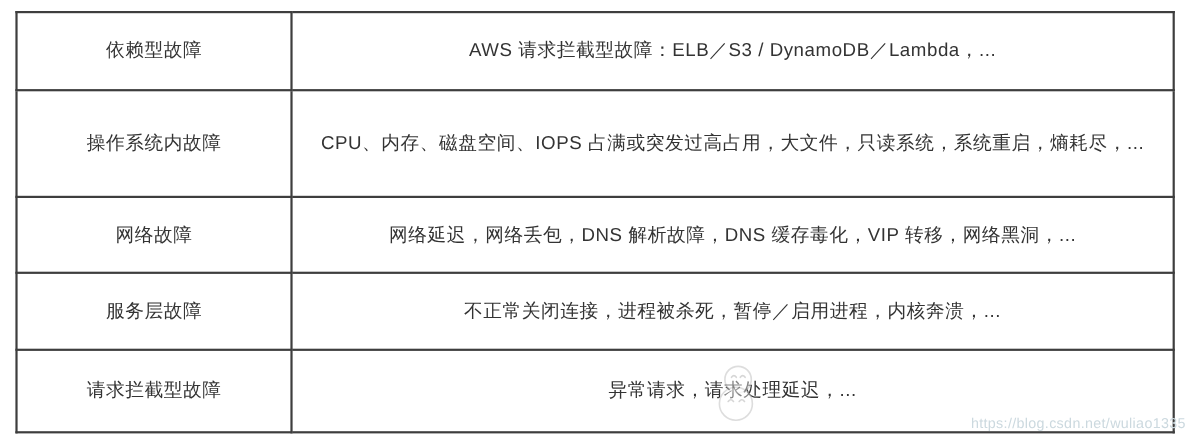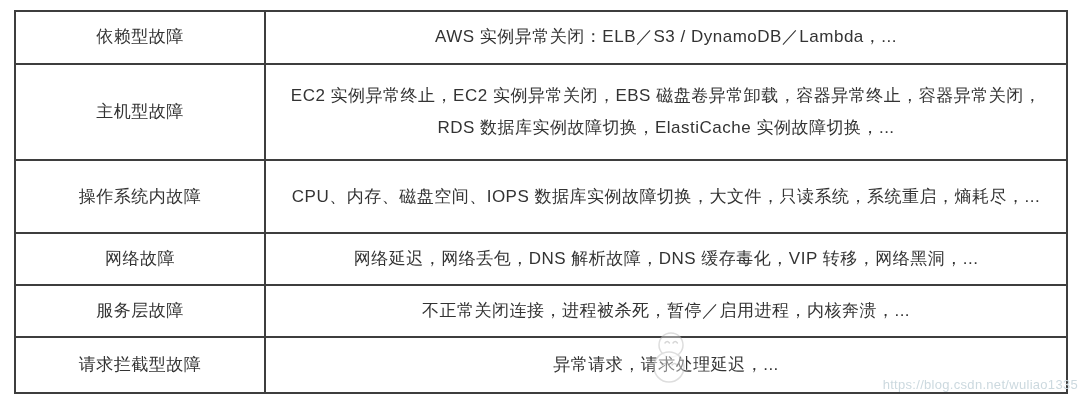--- a/index.html
+++ b/index.html
@@ -80,29 +80,25 @@
 
 <div class="table-wrap">
   <table class="fault-table">
     <colgroup>
       <col class="c-scenario">
       <col class="c-description">
     </colgroup>
     <tbody>
     <tr class="h-r0">
       <td>依赖型故障</td>
-      <td>AWS 实例异常关闭：ELB／S3 / DynamoDB／Lambda，...</td>
-    </tr>
-    <tr class="h-r1">
-      <td>主机型故障</td>
-      <td>EC2 实例异常终止，EC2 实例异常关闭，EBS 磁盘卷异常卸载，容器异常终止，容器异常关闭，RDS 数据库实例故障切换，ElastiCache 实例故障切换，...</td>
+      <td>AWS 请求拦截型故障：ELB／S3 / DynamoDB／Lambda，...</td>
     </tr>
     <tr class="h-r2">
       <td>操作系统内故障</td>
-      <td>CPU、内存、磁盘空间、IOPS 数据库实例故障切换，大文件，只读系统，系统重启，熵耗尽，...</td>
+      <td>CPU、内存、磁盘空间、IOPS 占满或突发过高占用，大文件，只读系统，系统重启，熵耗尽，...</td>
     </tr>
     <tr class="h-r3">
       <td>网络故障</td>
       <td>网络延迟，网络丢包，DNS 解析故障，DNS 缓存毒化，VIP 转移，网络黑洞，...</td>
     </tr>
     <tr class="h-r4">
       <td>服务层故障</td>
       <td>不正常关闭连接，进程被杀死，暂停／启用进程，内核奔溃，...</td>
     </tr>
     <tr class="h-r5">

